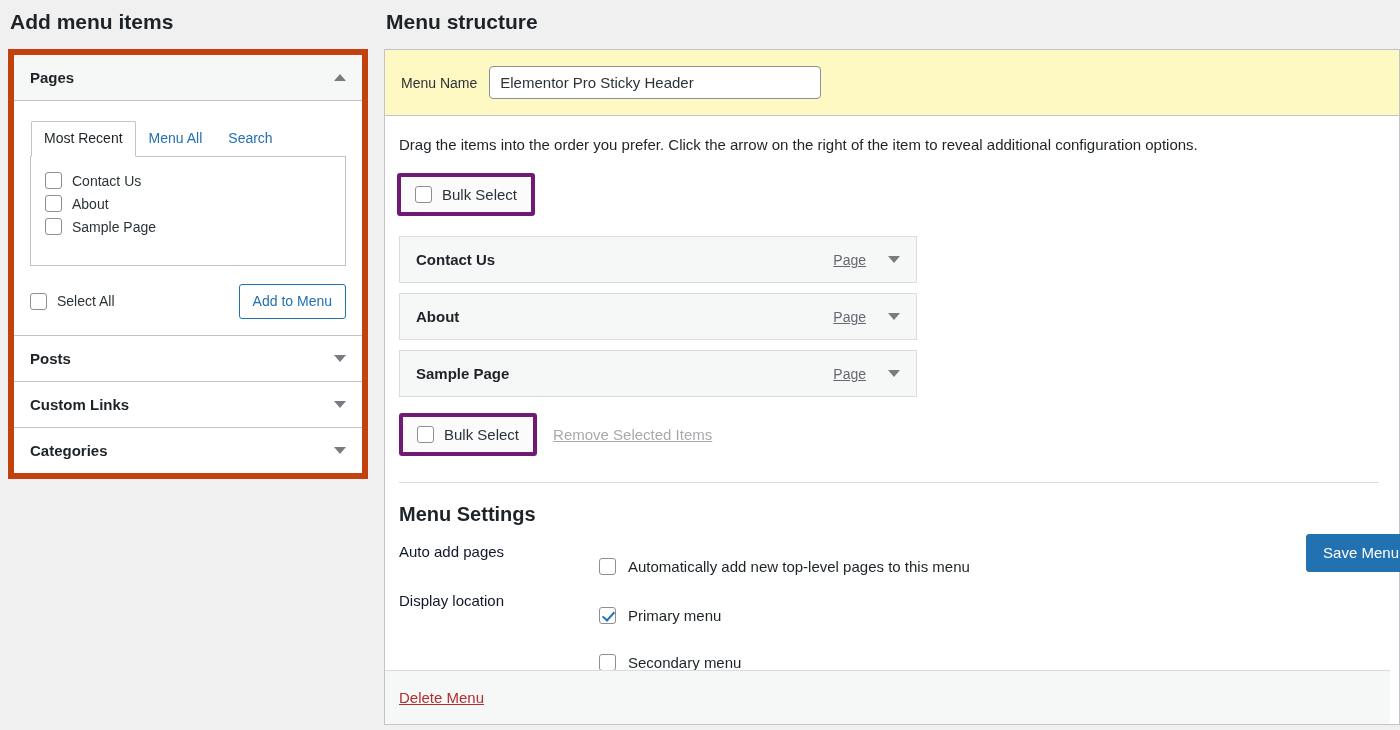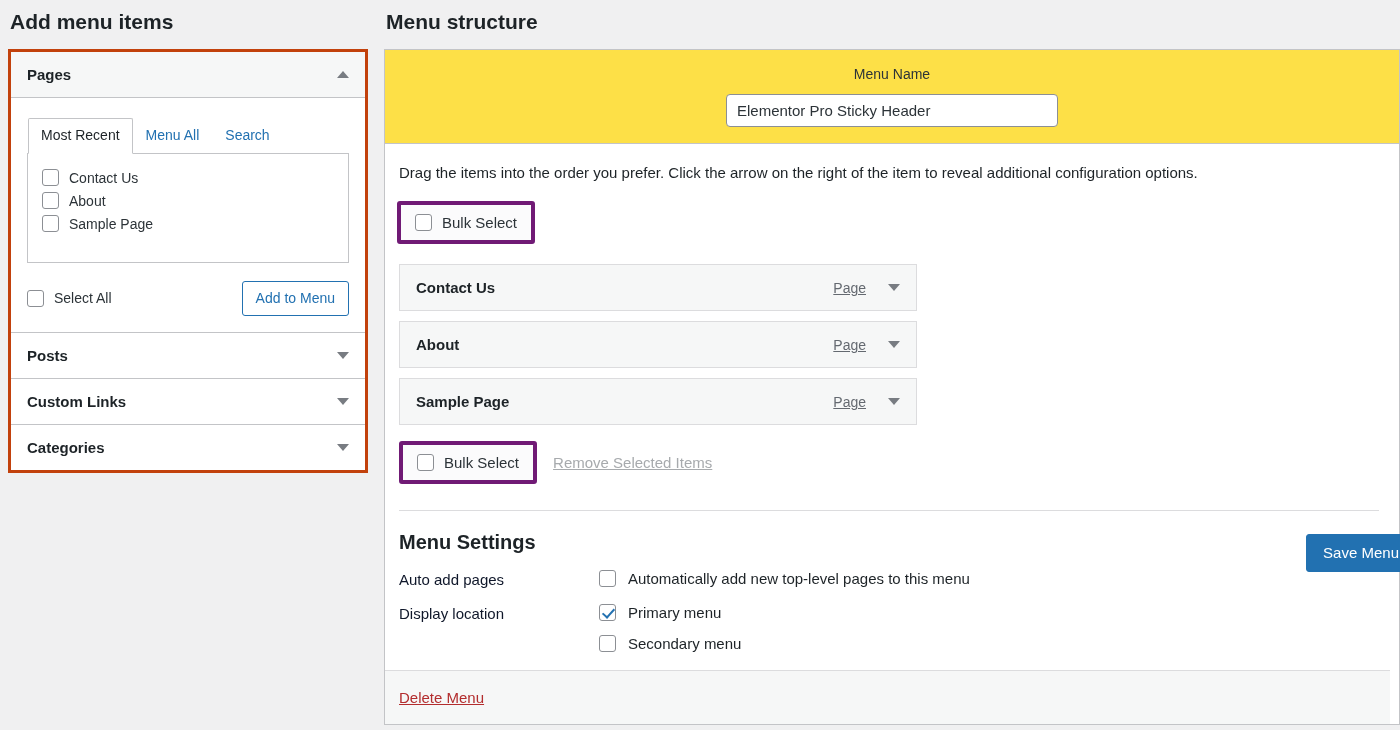--- a/index.html
+++ b/index.html
@@ -26,21 +26,21 @@
   }
   .col-title {
     font-size: 21px;
     font-weight: 700;
     line-height: 1.3;
     margin: 8px 0 14px 2px;
     color: #1d2327;
   }
   .accordion {
     background: #fff;
-    border: 3px solid #c2410c;
+    border: 6px solid #c2410c;
   }
   .acc-section { border-bottom: 1px solid #c3c4c7; }
   .acc-section:last-child { border-bottom: none; }
   .acc-head {
     background: #f6f7f7;
     padding: 14px 16px;
     display: flex;
     align-items: center;
     justify-content: space-between;
     cursor: pointer;
@@ -150,27 +150,26 @@
   }
   .panel {
     background: #fff;
     border: 1px solid #c3c4c7;
     width: 1016px;
     position: relative;
     height: 676px;
     overflow: hidden;
   }
   .panel-head {
-    background: #fde047;
+    background: #fef9c3;
     border-bottom: 1px solid #c3c4c7;
     padding: 16px 16px;
     display: flex;
     align-items: center;
     gap: 12px;
-    flex-direction: column;
   }
   .menu-name-label { font-size: 14px; color: #2c3338; }
   .menu-name-input {
     font-size: 15px;
     font-family: inherit;
     color: #2c3338;
     padding: 7px 10px;
     border: 1px solid #8c8f94;
     border-radius: 4px;
     width: 332px;
@@ -248,20 +247,21 @@
     margin-left: 2px;
   }
   .setting-opts { display: flex; flex-direction: column; gap: 14px; }
   .opt-row {
     display: flex;
     align-items: flex-start;
     gap: 12px;
     font-size: 15px;
     color: #1d2327;
     cursor: pointer;
+    margin-top: 16px;
   }
 
   .panel-footer {
     position: absolute;
     left: 0; right: 9px; bottom: 0;
     height: 54px;
     background: #f6f7f7;
     border-top: 1px solid #dcdcde;
     display: flex;
     align-items: center;

